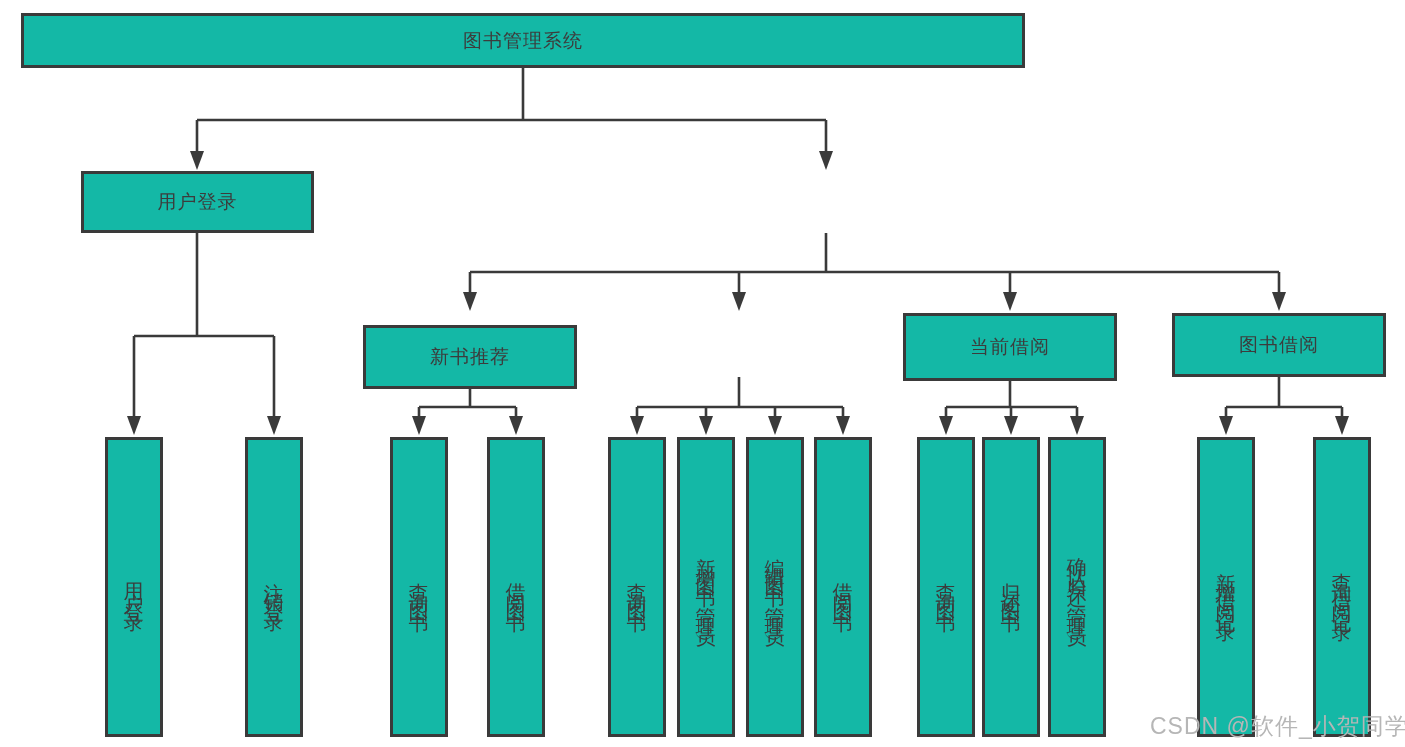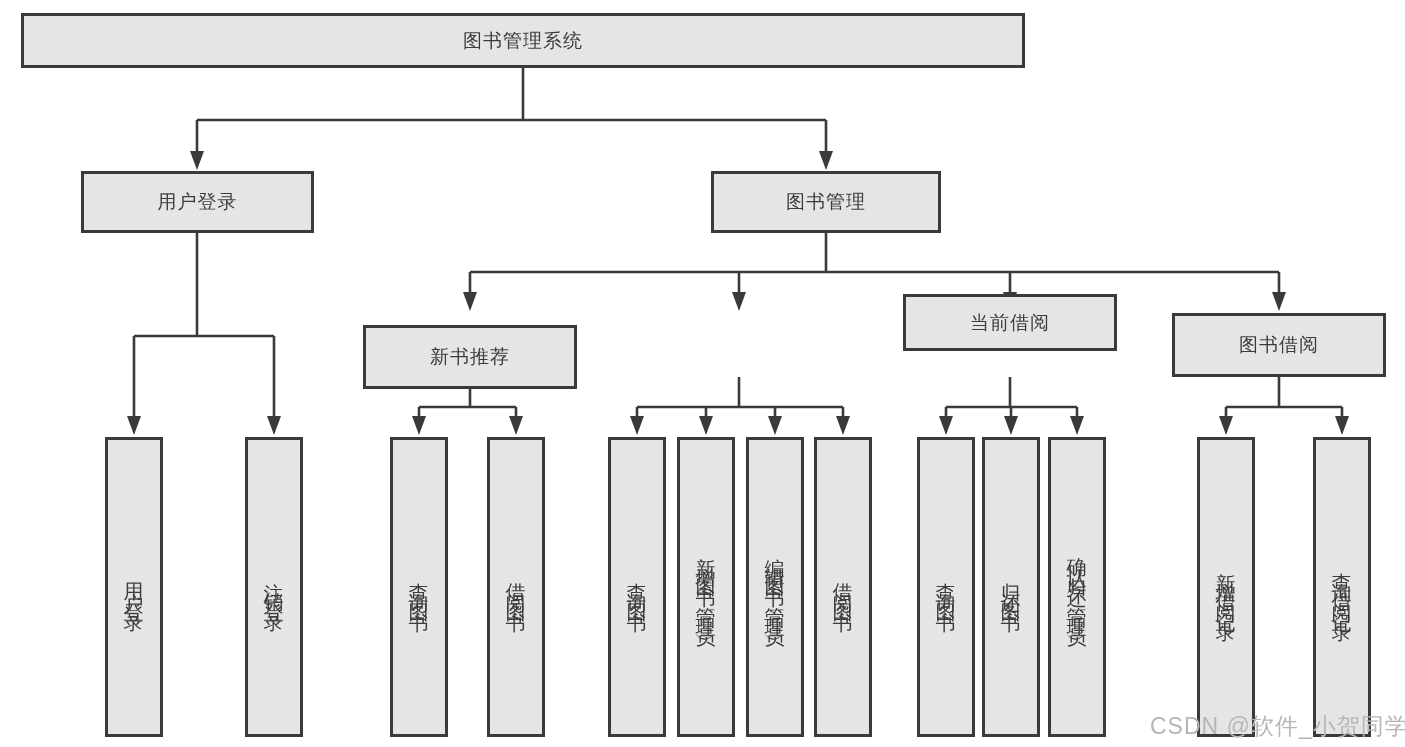--- a/index.html
+++ b/index.html
@@ -2,21 +2,21 @@
 <html><head>
 <meta charset="utf-8">
 <style>
   html,body{margin:0;padding:0;background:#ffffff;}
   .canvas{
     position:relative;width:1405px;height:747px;background:#ffffff;
     font-family:"Liberation Sans",sans-serif;overflow:hidden;
   }
   .svg-layer{position:absolute;left:0;top:0;width:1405px;height:747px;}
   .node{
-    position:absolute;box-sizing:border-box;border:3px solid #3a3a3a;background:#e5e5e5;
+    position:absolute;box-sizing:border-box;border:3px solid #3a3a3a;background:#14b8a6;
     display:flex;align-items:center;justify-content:center;
     color:#3c3c3c;font-size:19px;letter-spacing:1px;z-index:2;
   }
   .leaf{
     writing-mode:vertical-rl;text-orientation:mixed;
     font-size:20px;letter-spacing:10px;line-height:1.1;
   }
   .watermark{
     position:absolute;left:1150px;top:711px;z-index:6;
     color:#b6b6b6;font-size:23px;letter-spacing:1px;white-space:nowrap;
@@ -63,24 +63,23 @@
       <polygon points="1004,416 1018,416 1011,435"></polygon>
       <polygon points="1070,416 1084,416 1077,435"></polygon>
       <polygon points="1219,416 1233,416 1226,435"></polygon>
       <polygon points="1335,416 1349,416 1342,435"></polygon>
     </g>
   </svg>
 
   <div class="node" style="left:21px;top:13px;width:1004px;height:55px;">图书管理系统</div>
 
   <div class="node" style="left:81px;top:171px;width:233px;height:62px;">用户登录</div>
-  <div class="node" style="left:711px;top:171px;width:230px;height:62px;">图书管理</div>
 
   <div class="node" style="left:363px;top:313px;width:214px;height:64px;margin-top:12px;">新书推荐</div>
-  <div class="node" style="left:903px;top:294px;width:214px;height:57px;font-family:Liberation Serif, serif;">当前借阅</div>
+  <div class="node" style="left:903px;top:313px;width:214px;height:68px;font-family:Liberation Serif, serif;">当前借阅</div>
   <div class="node" style="left:1172px;top:313px;width:214px;height:64px;">图书借阅</div>
 
   <div class="node leaf" style="left:105px;top:437px;width:58px;height:300px;">用户登录</div>
   <div class="node leaf" style="left:245px;top:437px;width:58px;height:300px;">注销登录</div>
 
   <div class="node leaf" style="left:390px;top:437px;width:58px;height:300px;">查询图书</div>
   <div class="node leaf" style="left:487px;top:437px;width:58px;height:300px;">借阅图书</div>
 
   <div class="node leaf" style="left:608px;top:437px;width:58px;height:300px;">查询图书</div>
   <div class="node leaf" style="left:677px;top:437px;width:58px;height:300px;">新增图书（管理员）</div>

